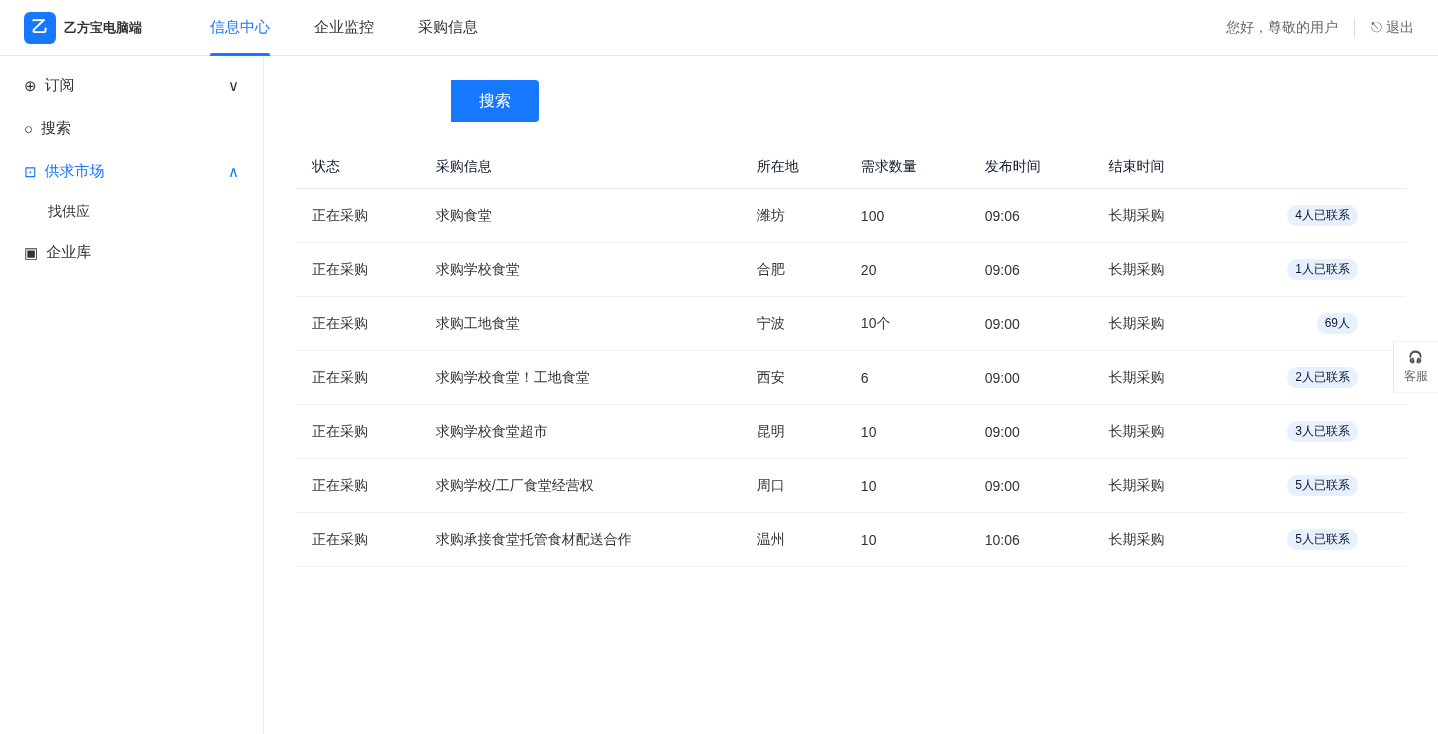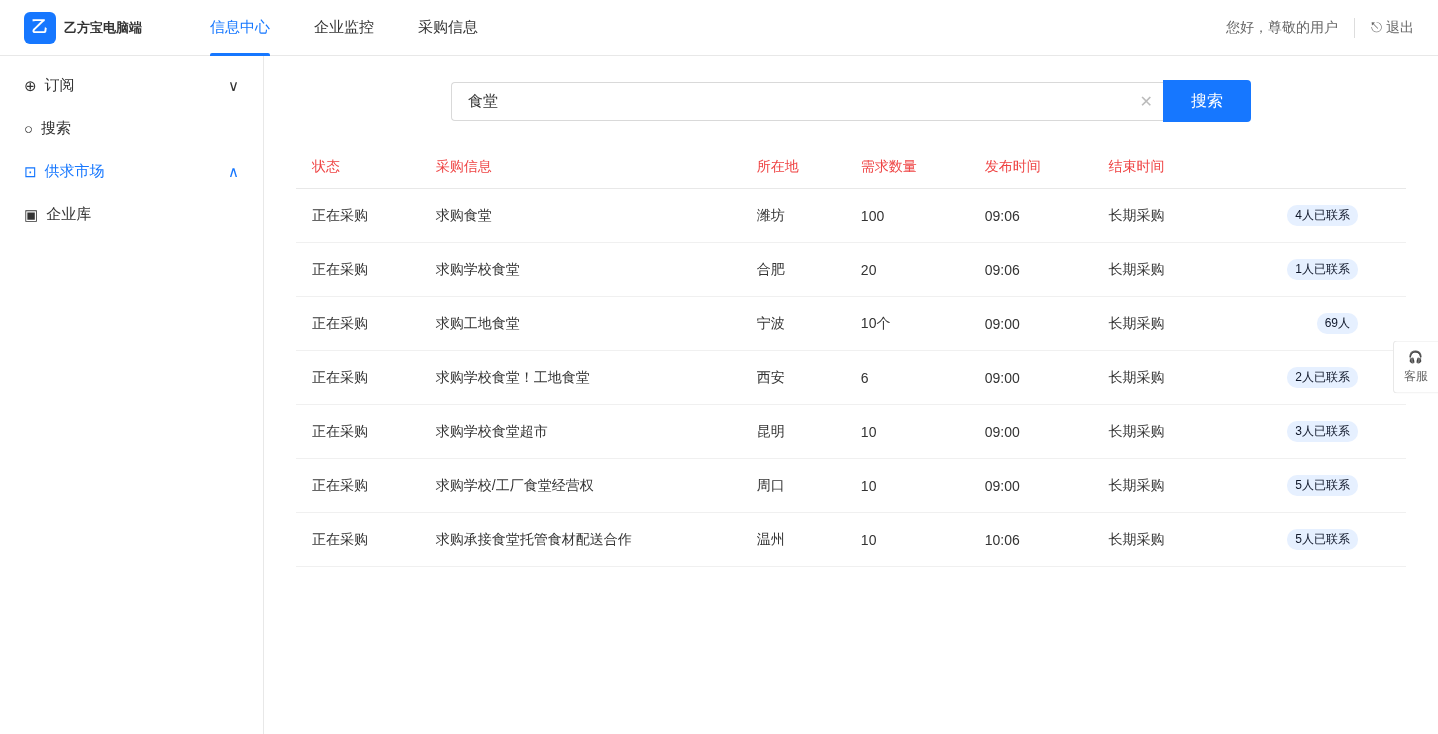--- a/index.html
+++ b/index.html
@@ -193,21 +193,21 @@
 
     
     .results-table {
       width: 100%;
       border-collapse: collapse;
     }
     .results-table th {
       text-align: left;
       padding: 12px 16px;
       font-size: 14px;
-      color: #ef4444;
+      color: #0f172a;
       font-weight: normal;
       border-bottom: 1px solid #e8e8e8;
       white-space: nowrap;
     }
     .results-table td {
       padding: 16px 16px;
       font-size: 14px;
       color: #333;
       border-bottom: 1px solid #f0f0f0;
       vertical-align: middle;
@@ -299,37 +299,34 @@
     </div>
 
     <div class="sidebar-item active-parent">
       <div class="item-left">
         <span>⊡</span>
         <span style="color:#1677ff;">供求市场</span>
       </div>
       <span style="color:#1677ff;">∧</span>
     </div>
 
+    <div class="sidebar-sub-item">找供应</div>
 
     <div class="sidebar-item">
       <div class="item-left">
         <span>▣</span>
         <span>企业库</span>
       </div>
     </div>
 
   </aside>
 
   <main class="main-content">
 
     <div class="search-bar">
-      <div class="search-input-wrap">
-        <input class="search-input" type="text" value="食堂" style="">
-        <span class="clear-icon">✕</span>
-      </div>
       <button class="search-btn">搜索</button>
     </div>
 
     <table class="results-table">
       <thead>
         <tr>
           <th>状态</th>
           <th>采购信息</th>
           <th>所在地</th>
           <th>需求数量</th>

